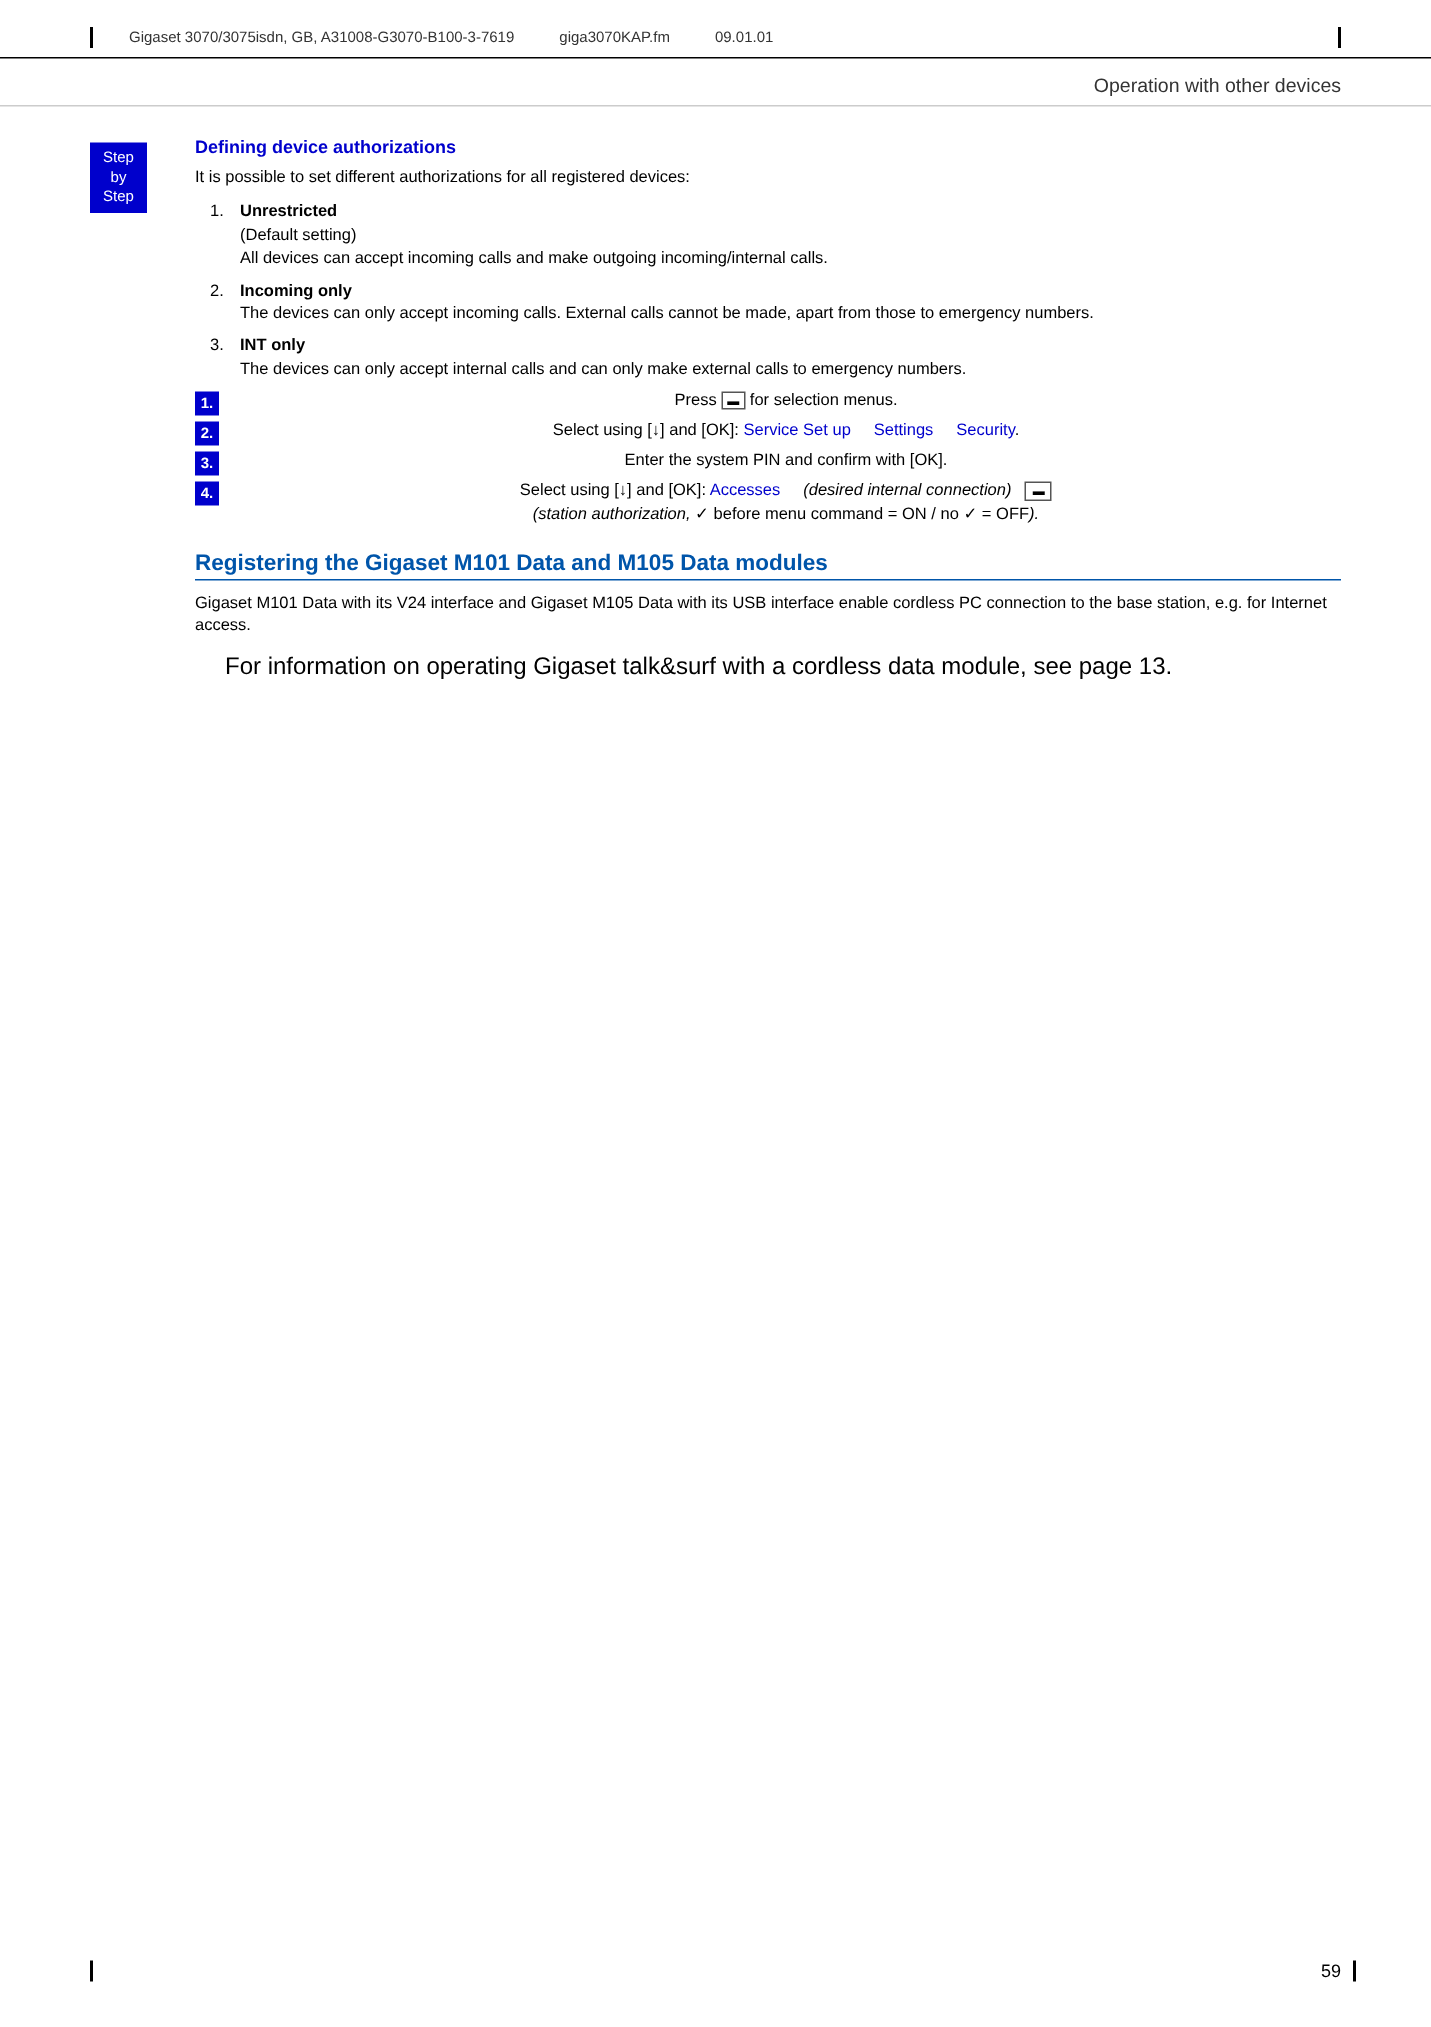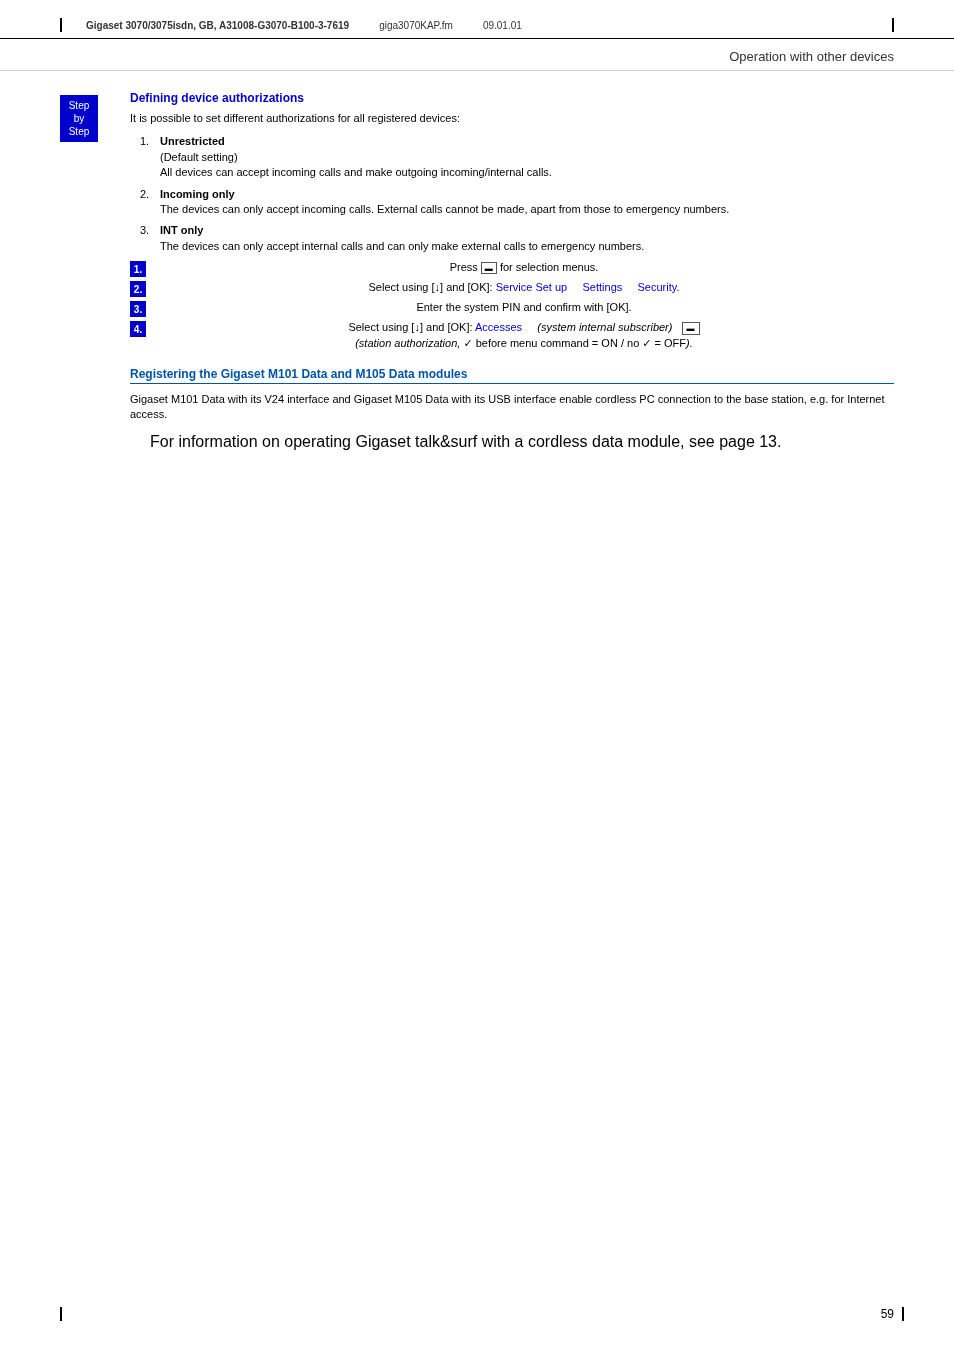--- a/index.html
+++ b/index.html
@@ -161,21 +161,21 @@
     }
 
     .link-blue {
       color: #0000cc;
       text-decoration: none;
     }
 
     
     .section-heading-large {
       color: #0055aa;
-      font-size: 12px;
+      font-size: 15px;
       font-weight: bold;
       margin: 16px 0 8px 0;
       border-bottom: 1px solid #0055aa;
       padding-bottom: 2px;
     }
 
     
     .indented-note {
       margin-left: 20px;
       font-size: 16px;
@@ -212,21 +212,21 @@
     }
   </style>
 </head>
 <body>
 
 <div class="page-container">
 
   <div class="header-top">
     <div class="header-top-inner">
       <span style="display:inline-block;width:2px;height:14px;background:#000;margin-right:24px;flex-shrink:0;"></span>
-      <span style="margin-right:30px;font-weight:bold;">Gigaset 3070/3075isdn, GB, A31008-G3070-B100-3-7619</span>
+      <span style="margin-right:30px;">Gigaset 3070/3075isdn, GB, A31008-G3070-B100-3-7619</span>
       <span style="margin-right:30px;">giga3070KAP.fm</span>
       <span style="flex:1;">09.01.01</span>
       <span style="display:inline-block;width:2px;height:14px;background:#000;margin-left:24px;flex-shrink:0;"></span>
     </div>
   </div>
 
   <div class="section-title-bar">
     <span>Operation with other devices</span>
   </div>
 
@@ -291,21 +291,21 @@
         </div>
 
         <div class="step-item">
           <div class="step-num-box">3.</div>
           <div class="step-text">Enter the system PIN and confirm with [OK].</div>
         </div>
 
         <div class="step-item">
           <div class="step-num-box">4.</div>
           <div class="step-text">
-            Select using [<span class="bold">↓</span>] and [OK]: <span class="link-blue">Accesses</span> &nbsp;&nbsp;&nbsp; <span class="italic">(system internal subscriber)</span> &nbsp; <span style="display:inline-flex;align-items:center;justify-content:center;border:1px solid #555;width:18px;height:13px;font-size:8px;vertical-align:middle;">▬</span><br>
+            Select using [<span class="bold">↓</span>] and [OK]: <span class="link-blue">Accesses</span> &nbsp;&nbsp;&nbsp; <span class="italic">(desired internal connection)</span> &nbsp; <span style="display:inline-flex;align-items:center;justify-content:center;border:1px solid #555;width:18px;height:13px;font-size:8px;vertical-align:middle;">▬</span><br>
             <span class="italic">(station authorization,</span> ✓ before menu command = ON / no ✓ = OFF<span class="italic">).</span>
           </div>
         </div>
       </div>
 
       <div class="section-heading-large">Registering the Gigaset M101 Data and M105 Data modules</div>
 
       <div class="para">Gigaset M101 Data with its V24 interface and Gigaset M105 Data with its USB interface enable cordless PC connection to the base station, e.g. for Internet access.</div>
 
       <div class="indented-note">For information on operating Gigaset talk&amp;surf with a cordless data module, see page 13.</div>

